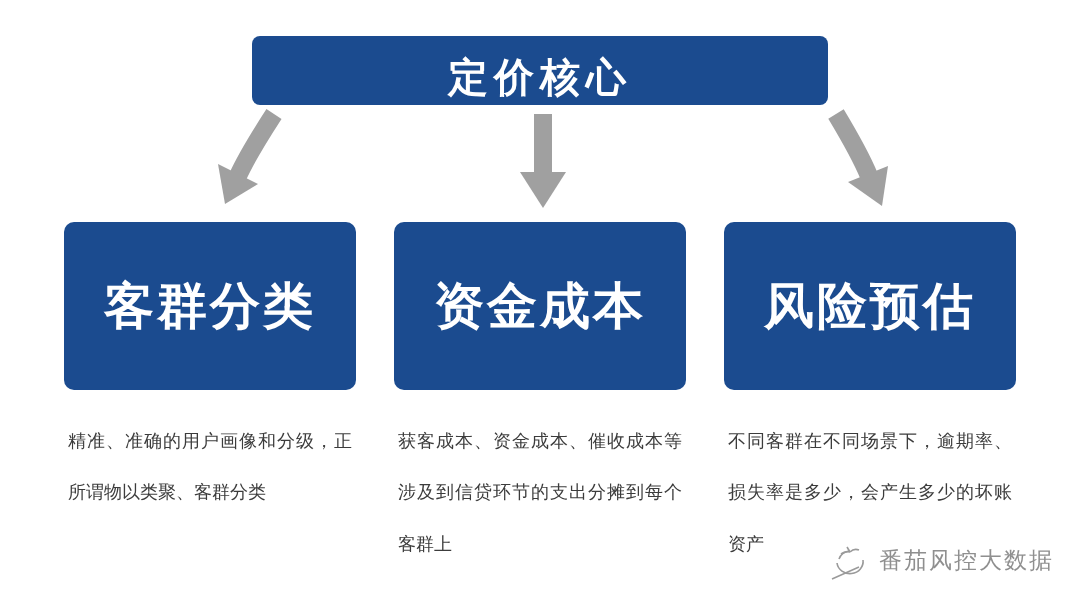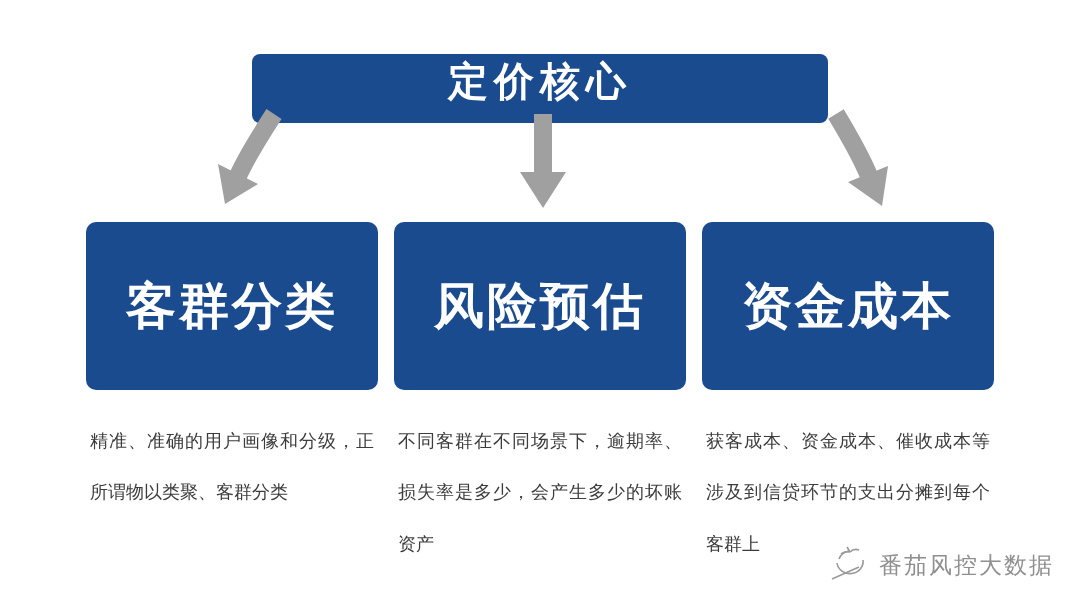--- a/index.html
+++ b/index.html
@@ -10,47 +10,47 @@
   }
   .canvas {
     position: relative;
     width: 1080px; height: 599px;
     background: #ffffff;
     overflow: hidden;
   }
   
   .title-box {
     position: absolute;
-    top: 54px; left: 50%;
+    top: 36px; left: 50%;
     transform: translateX(-50%);
     width: 576px; height: 69px;
     background: #1b4b8f;
     border-radius: 8px;
-    display: flex; align-items: flex-start; justify-content: center;
+    display: flex; align-items: flex-end; justify-content: center;
   }
   .title-box .title-text {
     color: #ffffff;
     font-size: 40px;
     font-weight: bold;
     letter-spacing: 6px;
   }
   
   .arrows {
     position: absolute;
     top: 108px; left: 0;
     width: 1080px; height: 112px;
   }
   
   .row {
     position: absolute;
     top: 222px; left: 0;
     width: 100%;
     display: flex;
     justify-content: center;
-    gap: 16px;
+    gap: 38px;
   }
   .column { width: 292px; }
   .node-box {
     height: 168px;
     background: #1b4b8f;
     border-radius: 10px;
     display: flex; align-items: center; justify-content: center;
     margin-bottom: 26px;
   }
   .node-box .node-label {
@@ -64,21 +64,21 @@
     font-size: 18px;
     line-height: 2.85;
     color: #3c3c3c;
     text-align: justify;
     padding: 0 4px;
   }
   
   .watermark {
     position: absolute;
     right: 26px; bottom: 18px;
-    display: flex; align-items: flex-end; gap: 8px;
+    display: flex; align-items: flex-start; gap: 8px;
     color: #8f8f8f;
   }
   .watermark-text {
     font-size: 23px;
     letter-spacing: 2px;
   }
 </style>
 </head>
 <body>
 
@@ -110,30 +110,30 @@
 
     <div class="column">
       <div class="node-box">
         <span class="node-label">客群分类</span>
       </div>
       <p class="desc">精准、准确的用户画像和分级，正所谓物以类聚、客群分类</p>
     </div>
 
     <div class="column">
       <div class="node-box">
-        <span class="node-label">风险预估</span>
+        <span class="node-label">资金成本</span>
       </div>
-      <p class="desc">不同客群在不同场景下，逾期率、损失率是多少，会产生多少的坏账资产</p>
+      <p class="desc">获客成本、资金成本、催收成本等涉及到信贷环节的支出分摊到每个客群上</p>
     </div>
 
     <div class="column">
       <div class="node-box">
-        <span class="node-label">资金成本</span>
+        <span class="node-label">风险预估</span>
       </div>
-      <p class="desc">获客成本、资金成本、催收成本等涉及到信贷环节的支出分摊到每个客群上</p>
+      <p class="desc">不同客群在不同场景下，逾期率、损失率是多少，会产生多少的坏账资产</p>
     </div>
 
   </div>
 
   <div class="watermark">
     <svg width="42" height="36" viewBox="0 0 42 36" aria-hidden="true">
       <path d="M8,18 a13,12 0 1 0 26,-3" fill="none" stroke="#9a9a9a" stroke-width="1.6"></path>
       <path d="M10,14 a13,12 0 0 1 10,-8" fill="none" stroke="#9a9a9a" stroke-width="1.6"></path>
       <path d="M21,7 q4,-4 9,-2" fill="none" stroke="#9a9a9a" stroke-width="1.6"></path>
       <path d="M21,7 l-3,-5" fill="none" stroke="#9a9a9a" stroke-width="1.6"></path>

